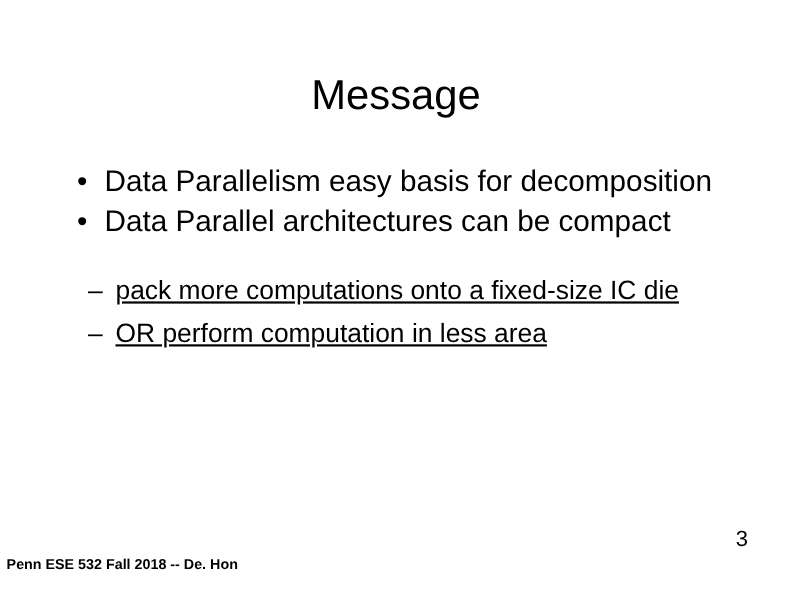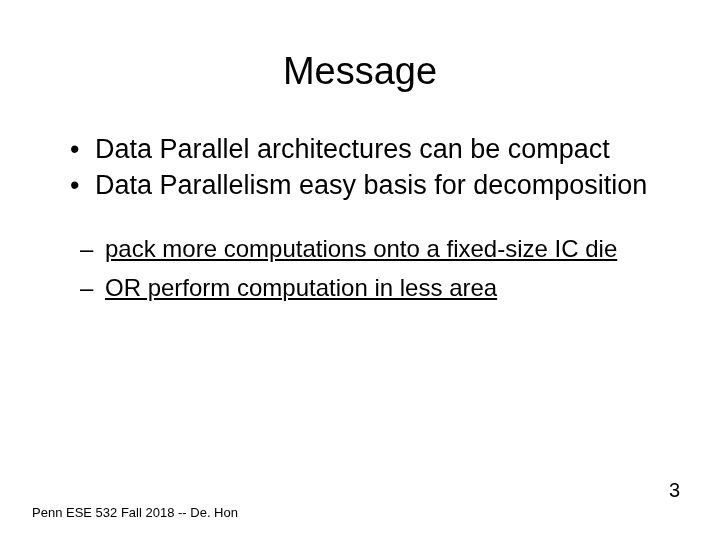--- a/index.html
+++ b/index.html
@@ -15,20 +15,21 @@
       width: 100%;
       height: 100%;
       padding: 50px 50px 40px 50px;
       position: relative;
     }
     .title {
       text-align: center;
       font-size: 38px;
       font-weight: normal;
       margin-bottom: 40px;
+      margin-top: 16px;
     }
     .bullet-list {
       list-style: none;
       padding-left: 20px;
     }
     .bullet-list > li {
       font-size: 27px;
       line-height: 1.25;
       margin-bottom: 2px;
       position: relative;
@@ -55,38 +56,39 @@
     }
     .sub-list > li::before {
       content: "–";
       position: absolute;
       left: 0;
       top: 0;
     }
     .footer {
       position: absolute;
       bottom: 20px;
-      left: 32px;
+      left: 6px;
       font-size: 13px;
+      font-weight: bold;
     }
     .page-number {
       position: absolute;
       bottom: 38px;
       right: 40px;
       font-size: 20px;
     }
   </style>
 </head>
 <body>
 
 <div class="slide">
   <h1 class="title">Message</h1>
   <ul class="bullet-list">
+    <li>Data Parallelism easy basis for decomposition</li>
     <li>Data Parallel architectures can be compact</li>
-    <li>Data Parallelism easy basis for decomposition</li>
   </ul>
   <ul class="sub-list">
     <li> pack more computations onto a fixed-size IC die</li>
     <li>OR perform computation in less area</li>
   </ul>
   <div class="footer">Penn ESE 532 Fall 2018 -- De. Hon</div>
   <div class="page-number">3</div>
 </div>
 
 </body></html>

